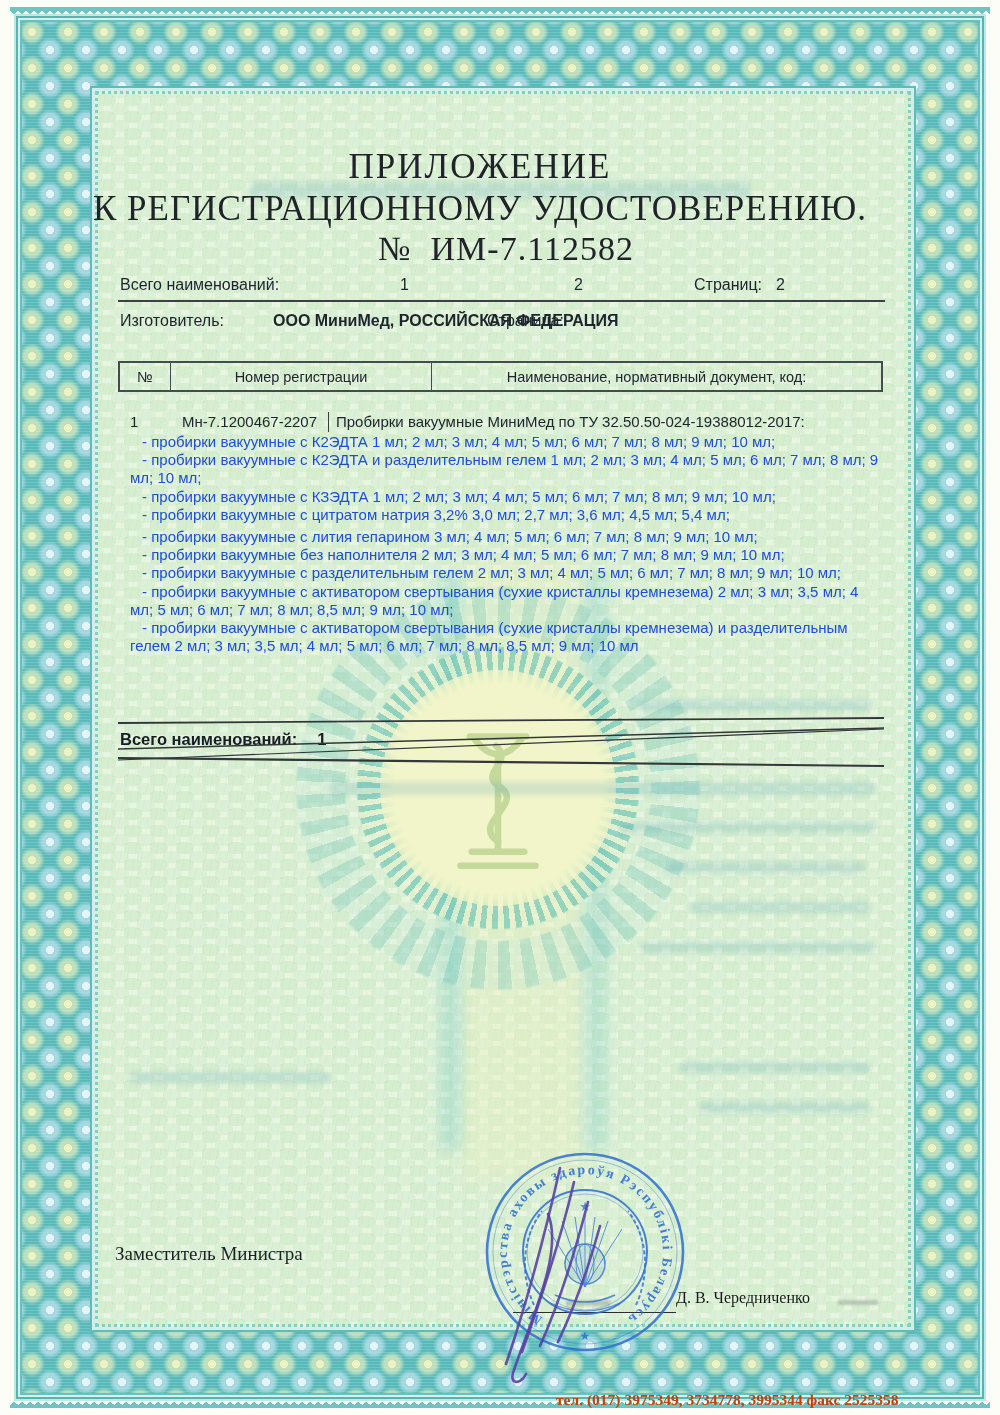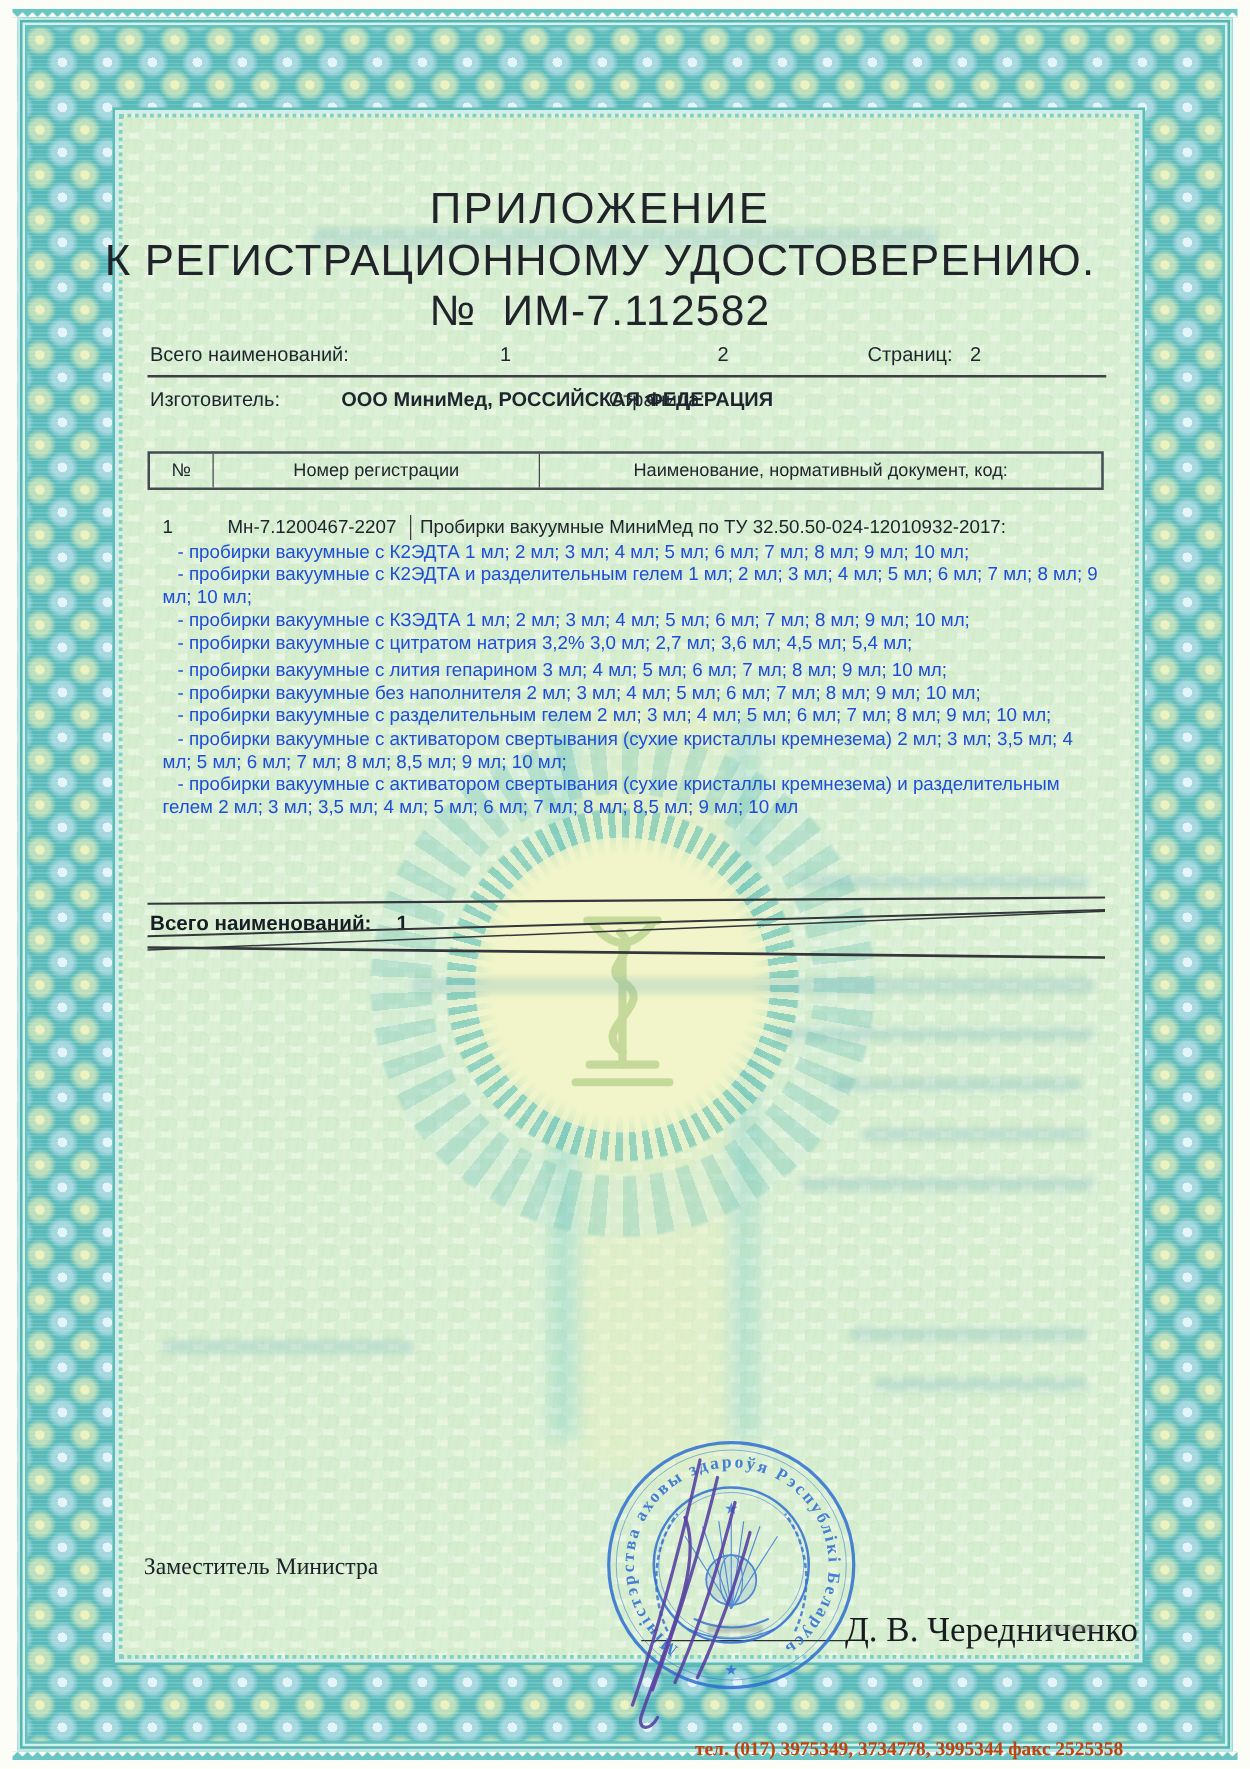--- a/index.html
+++ b/index.html
@@ -55,44 +55,44 @@
   .streak-a{left:440px;top:575px;width:22px;height:575px;background:rgba(60,185,200,0.20);filter:blur(6px);}
   .streak-b{left:585px;top:575px;width:22px;height:575px;background:rgba(60,185,200,0.18);filter:blur(6px);}
   .streak-c{left:462px;top:560px;width:120px;height:620px;background:rgba(238,242,190,0.35);filter:blur(10px);}
   .wm-chalice{position:absolute;left:423px;top:683px;z-index:1;opacity:0.6;}
 
   
   .ghost{position:absolute;z-index:1;background:rgba(95,170,185,0.22);filter:blur(2.5px);border-radius:4px;pointer-events:none;}
 
   
   .txt{position:absolute;z-index:3;}
-  .title{left:0;width:960px;text-align:center;font-family:Liberation Sans, sans-serif;color:#20242a;}
+  .title{left:0;width:960px;text-align:center;font-family:Liberation Serif, serif;color:#20242a;}
   .title1{top:147px;font-size:35px;letter-spacing:2px;}
   .title2{top:189px;font-size:35px;letter-spacing:1px;}
-  .title3{top:230px;font-size:34px;letter-spacing:1px;white-space:pre;}
+  .title3{top:230px;font-size:34px;letter-spacing:1px;white-space:pre;padding-left:26px;}
   .lbl{font-size:16px;}
   .val{font-size:16px;}
   .bold{font-weight:bold;}
   .rule{position:absolute;z-index:3;background:#3c4046;height:2px;}
   .hdr-box{position:absolute;left:118px;top:361px;width:765px;height:31px;z-index:3;
     border:2px solid #454b52;display:grid;grid-template-columns:50px 261px 1fr;box-sizing:border-box;}
   .hdr-cell{display:flex;align-items:center;justify-content:center;font-size:14.5px;color:#20262e;}
   .hdr-cell + .hdr-cell{border-left:1.6px solid #454b52;}
   .row1{position:absolute;left:130px;top:412px;width:753px;z-index:3;display:flex;font-size:15px;line-height:19px;}
   .c-num{width:52px;}
   .c-reg{width:146px;border-right:1.4px solid #3c3c3c;height:20px;}
   .c-prod{padding-left:7px;flex:1;white-space:nowrap;}
   .items{position:absolute;left:130px;top:433px;width:753px;z-index:3;font-size:15px;line-height:18.2px;color:#1d4ed8;}
   .items .variant{text-indent:12px;}
   .items .variant:nth-child(5){margin-top:4px;}
   .strike-svg{position:absolute;left:0;top:0;z-index:4;pointer-events:none;}
   .ftotal{left:120px;top:730px;font-size:16.5px;font-weight:bold;color:#171d24;}
   .ftotal .v{margin-left:20px;}
   .deputy{left:115px;top:1243px;font-family:"Liberation Serif",serif;font-size:19px;color:#1b2128;}
-  .sig-name{left:676px;top:1289px;font-family:"Liberation Serif",serif;font-size:28px;color:#181c20;z-index:5;}
+  .sig-name{left:676px;top:1289px;font-family:"Liberation Serif",serif;font-size:16px;color:#181c20;z-index:5;}
   .sig-line{position:absolute;left:513px;top:1312px;width:163px;height:0;border-top:1.8px solid #2a2d31;z-index:5;}
   .micro{position:absolute;background:rgba(120,120,125,0.32);filter:blur(1px);z-index:5;}
   .phone{left:556px;top:1391px;font-family:"Liberation Serif",serif;font-size:15.5px;font-weight:bold;color:#c2410c;z-index:5;}
 
   
   .stamp{position:absolute;left:470px;top:1137px;width:230px;height:230px;z-index:5;}
   .autograph{position:absolute;left:460px;top:1130px;width:260px;height:260px;z-index:6;}
 </style>
 </head>
 <body>
@@ -152,21 +152,21 @@
 
   <div class="hdr-box">
     <div class="hdr-cell">№</div>
     <div class="hdr-cell">Номер регистрации</div>
     <div class="hdr-cell">Наименование, нормативный документ, код:</div>
   </div>
 
   <div class="row1">
     <span class="c-num">1</span>
     <span class="c-reg">Мн-7.1200467-2207</span>
-    <span class="c-prod">Пробирки вакуумные МиниМед по ТУ 32.50.50-024-12010932-2017:</span>
+    <span class="c-prod">Пробирки вакуумные МиниМед по ТУ 32.50.50-024-19388012-2017:</span>
   </div>
   <div class="items">
       <div class="variant">- пробирки вакуумные с К2ЭДТА 1 мл; 2 мл; 3 мл; 4 мл; 5 мл; 6 мл; 7 мл; 8 мл; 9 мл; 10 мл;</div>
       <div class="variant">- пробирки вакуумные с К2ЭДТА и разделительным гелем 1 мл; 2 мл; 3 мл; 4 мл; 5 мл; 6 мл; 7 мл; 8 мл; 9 мл; 10 мл;</div>
       <div class="variant">- пробирки вакуумные с КЗЭДТА 1 мл; 2 мл; 3 мл; 4 мл; 5 мл; 6 мл; 7 мл; 8 мл; 9 мл; 10 мл;</div>
       <div class="variant">- пробирки вакуумные с цитратом натрия 3,2% 3,0 мл; 2,7 мл; 3,6 мл; 4,5 мл; 5,4 мл;</div>
       <div class="variant">- пробирки вакуумные с лития гепарином 3 мл; 4 мл; 5 мл; 6 мл; 7 мл; 8 мл; 9 мл; 10 мл;</div>
       <div class="variant">- пробирки вакуумные без наполнителя 2 мл; 3 мл; 4 мл; 5 мл; 6 мл; 7 мл; 8 мл; 9 мл; 10 мл;</div>
       <div class="variant">- пробирки вакуумные с разделительным гелем 2 мл; 3 мл; 4 мл; 5 мл; 6 мл; 7 мл; 8 мл; 9 мл; 10 мл;</div>
       <div class="variant">- пробирки вакуумные с активатором свертывания (сухие кристаллы кремнезема) 2 мл; 3 мл; 3,5 мл; 4 мл; 5 мл; 6 мл; 7 мл; 8 мл; 8,5 мл; 9 мл; 10 мл;</div>

